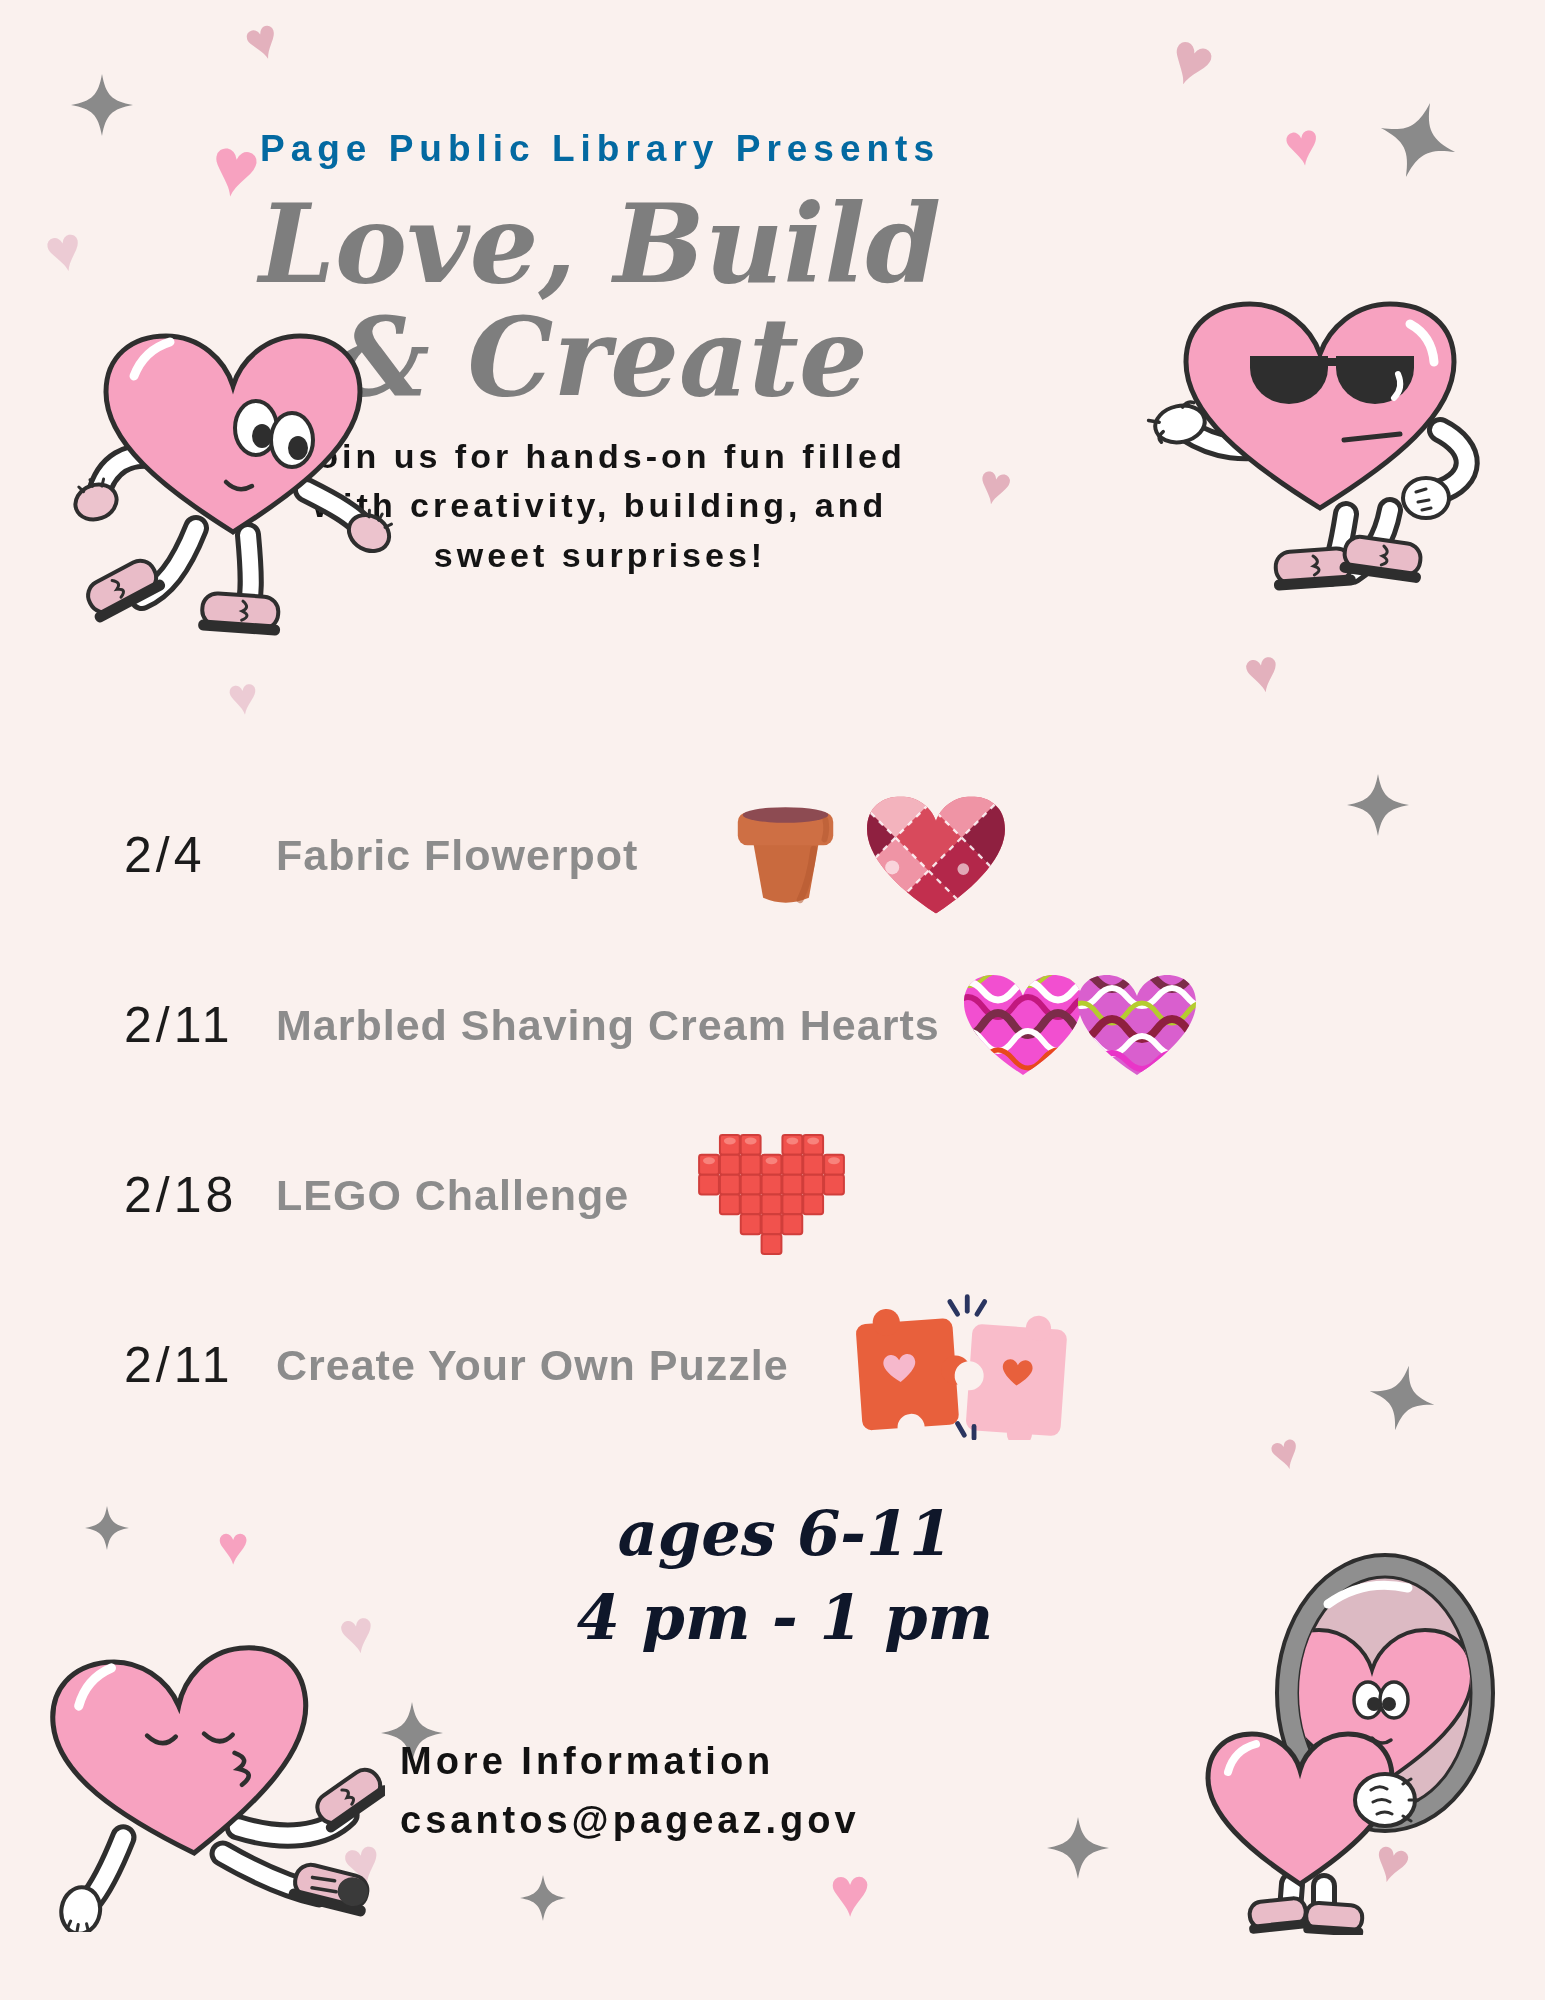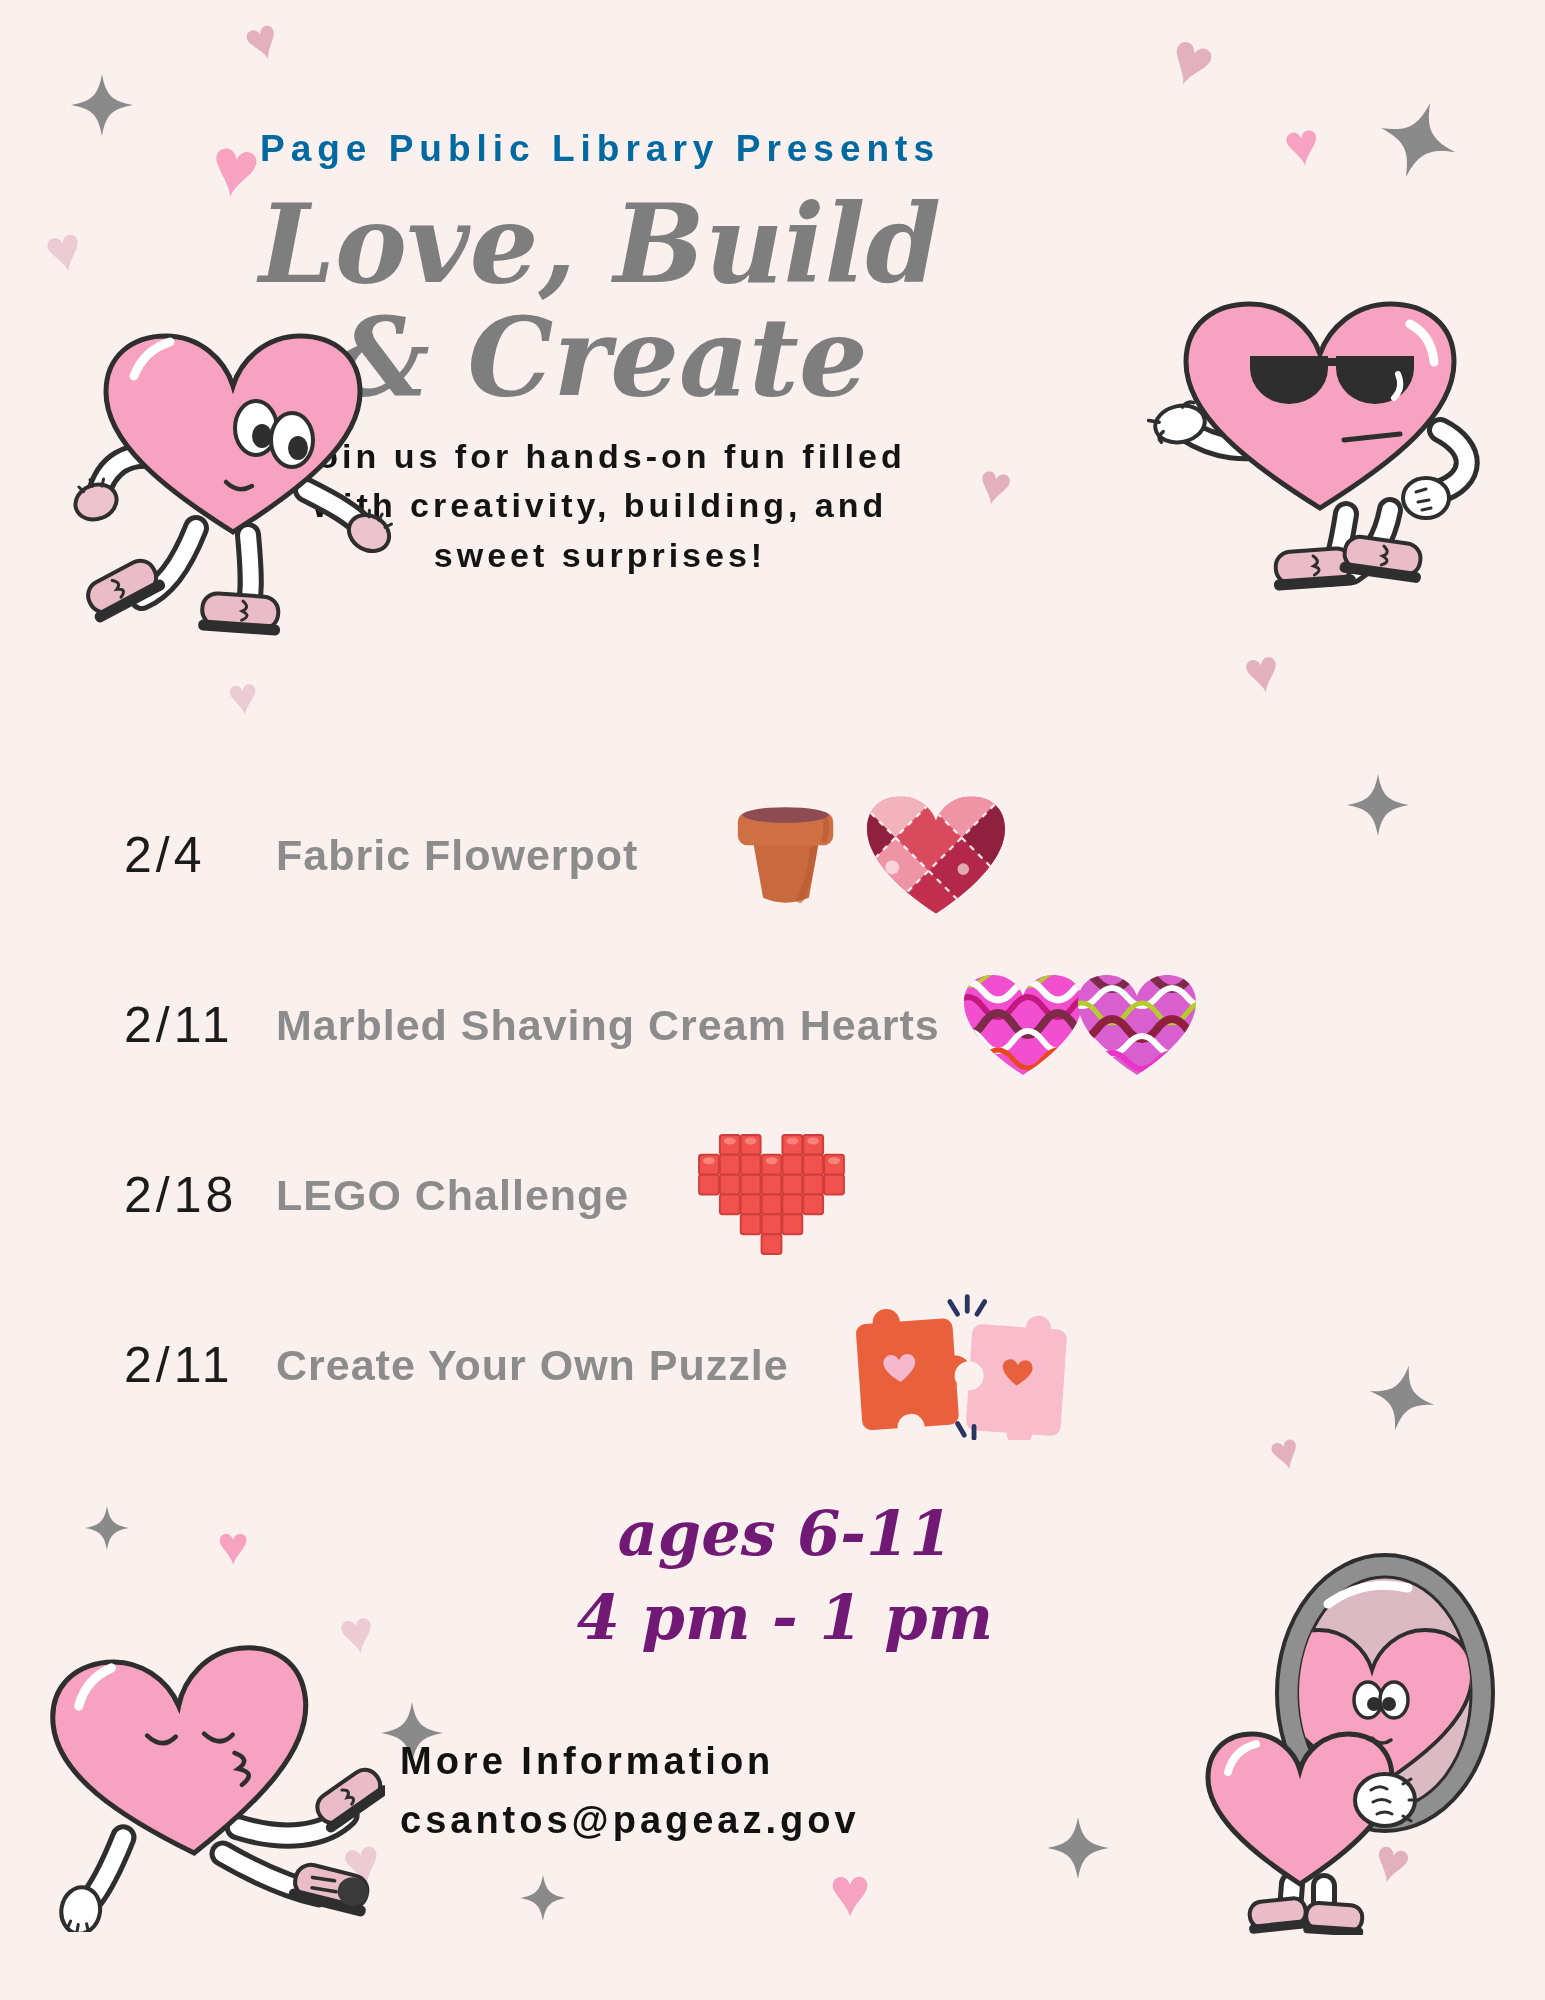--- a/index.html
+++ b/index.html
@@ -25,21 +25,21 @@
 
   
   .row{position:absolute;left:96px;height:130px;display:flex;align-items:center;margin-left:28px;}
   .edate{width:152px;font-size:50px;font-weight:400;letter-spacing:4px;color:#1b1b1b;}
   .etitle{font-size:43px;font-weight:700;letter-spacing:1px;color:#8c8c8c;white-space:nowrap;}
   .icons{display:flex;align-items:center;}
 
   
   .details{position:absolute;left:400px;width:770px;top:1492px;text-align:center;
     font-family:"DejaVu Serif",serif;font-style:italic;font-weight:700;
-    font-size:62px;line-height:1.35;color:#701a75;}
+    font-size:62px;line-height:1.35;color:#0f172a;}
   .contact{position:absolute;left:400px;width:770px;top:1732px;
     font-weight:700;font-size:38px;line-height:1.55;letter-spacing:4px;color:#121212;}
 
   .chr{position:absolute;}
 
   
   .limb-o{stroke:#2e2e2e;stroke-width:26;fill:none;stroke-linecap:round;}
   .limb-i{stroke:#ffffff;stroke-width:16;fill:none;stroke-linecap:round;}
   .shoe-pink{fill:#e9bcc8;stroke:#2e2e2e;stroke-width:4;}
   .face{stroke:#2e2e2e;stroke-width:4.5;fill:none;stroke-linecap:round;}

